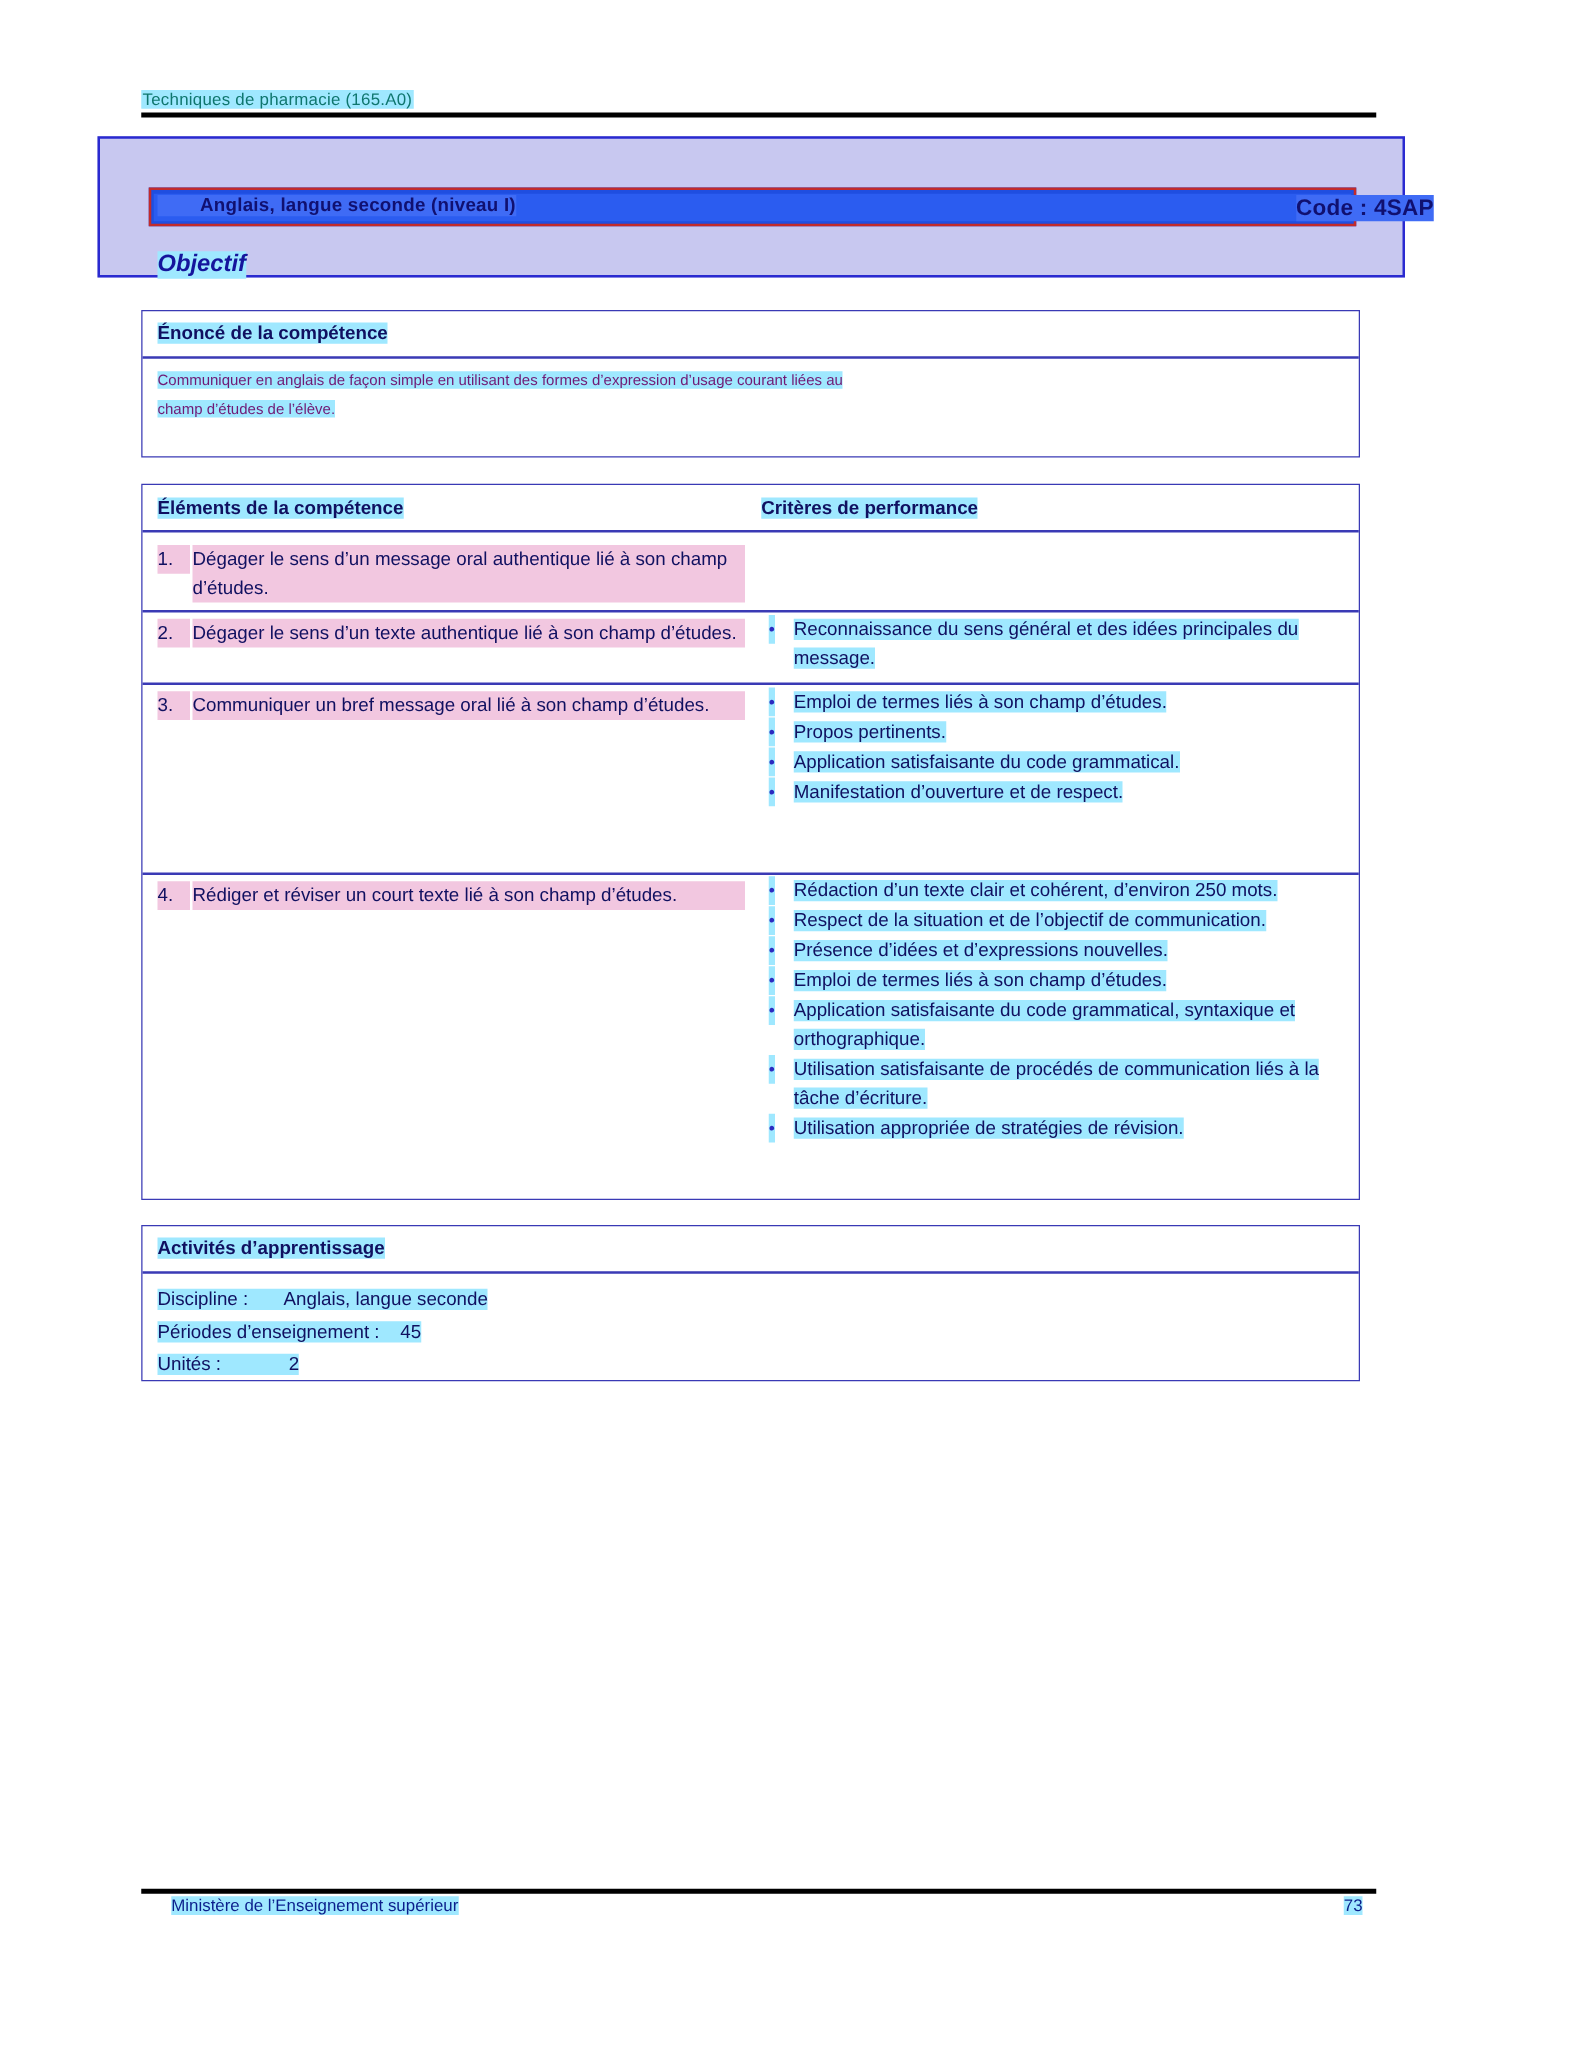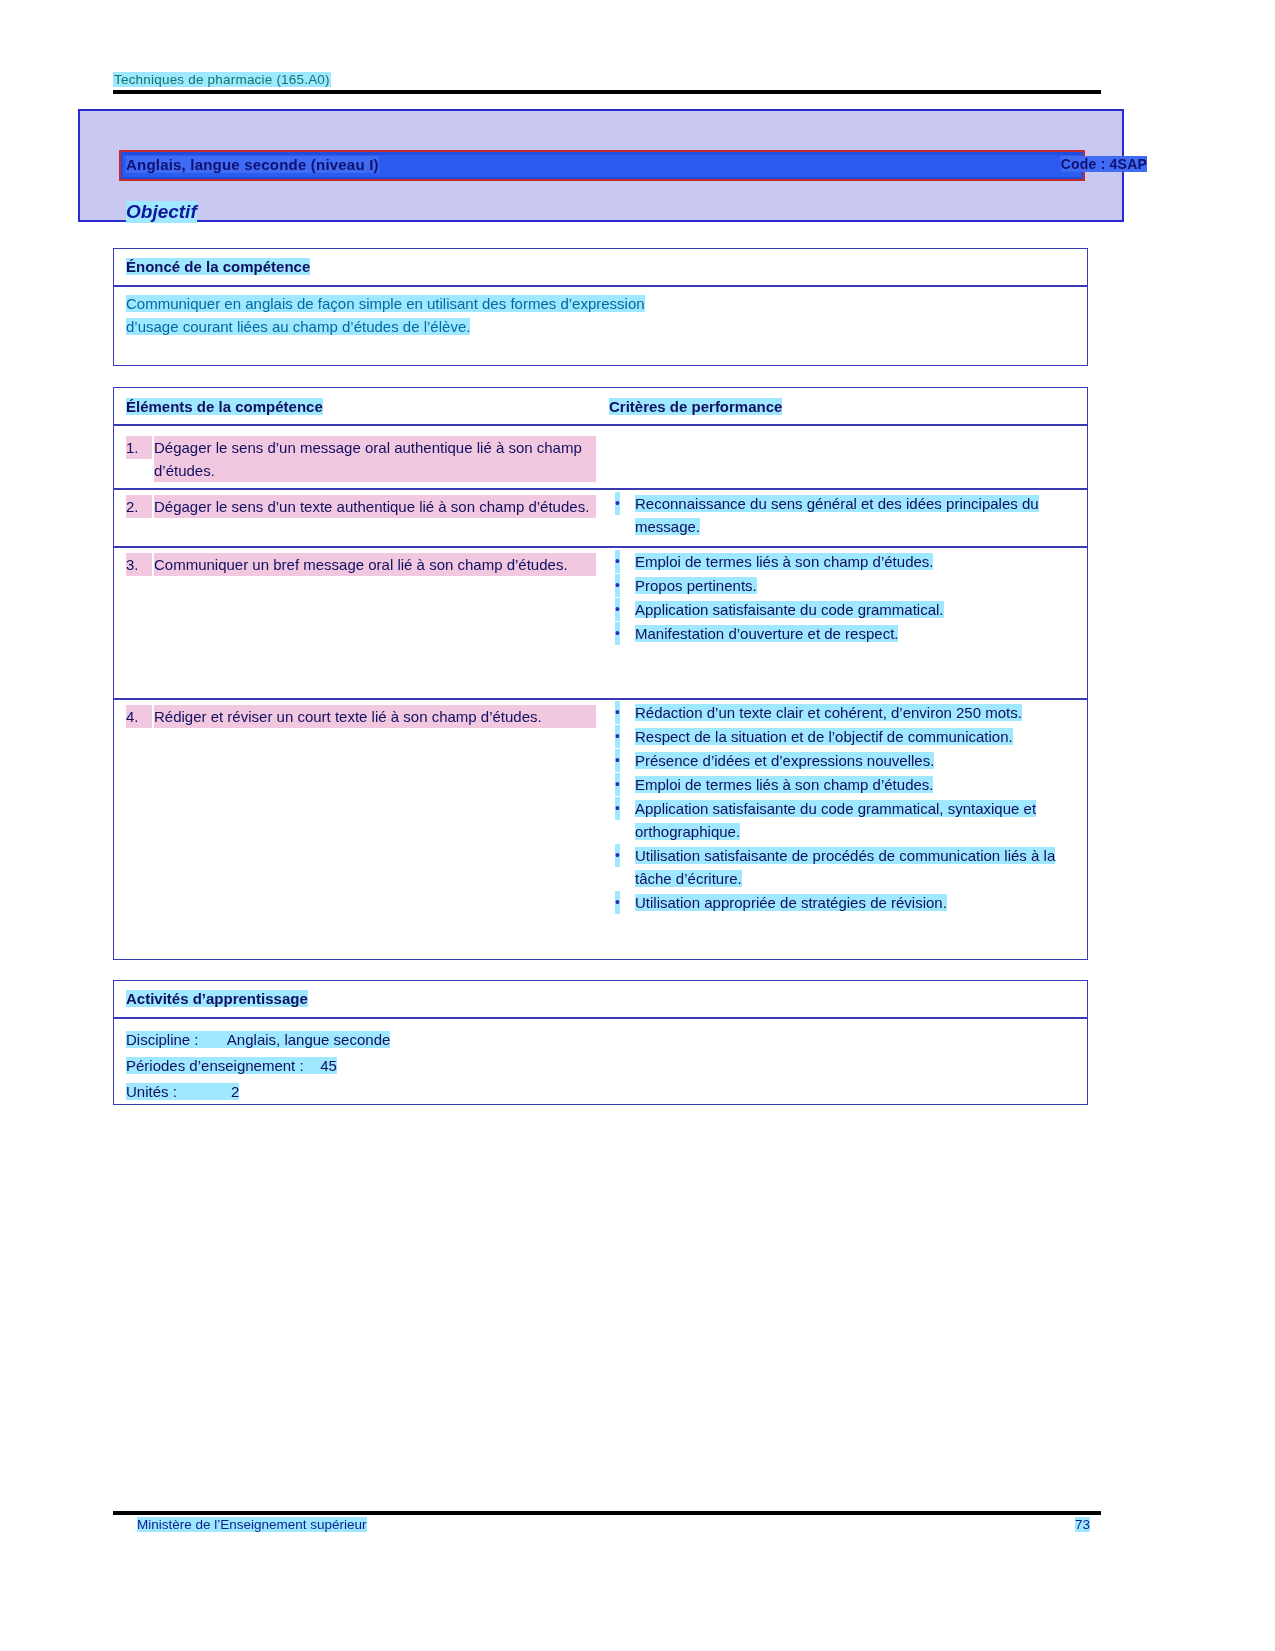--- a/index.html
+++ b/index.html
@@ -74,26 +74,27 @@
   }
   .title-left {
     position: absolute;
     left: 126px;
     top: 156px;
     font-size: 15px;
     font-weight: bold;
     color: #101070;
     background: #3f6bf5;
     letter-spacing: 0.2px;
+    padding-left: 34px;
   }
   .title-right {
     position: absolute;
     right: 128px;
     top: 156px;
-    font-size: 14px;
+    font-size: 18px;
     font-weight: bold;
     color: #101070;
     background: #3f6bf5;
     letter-spacing: 0.2px;
   }
   .objectif-label {
     position: absolute;
     left: 126px;
     top: 201px;
     font-size: 19px;
@@ -133,22 +134,22 @@
     font-size: 15px;
     font-weight: bold;
     color: #101060;
     background: #9fe8ff;
     display: inline;
     line-height: 20px;
     margin-top: 46px;
   }
 
   .body-text {
-    font-size: 15px;
-    color: #0369a1;
+    font-size: 12px;
+    color: #701a75;
     line-height: 22.5px;
   }
   .hl {
     background: #9fe8ff;
   }
   .hl-pink {
     background: #f2c7e0;
   }
 
   

